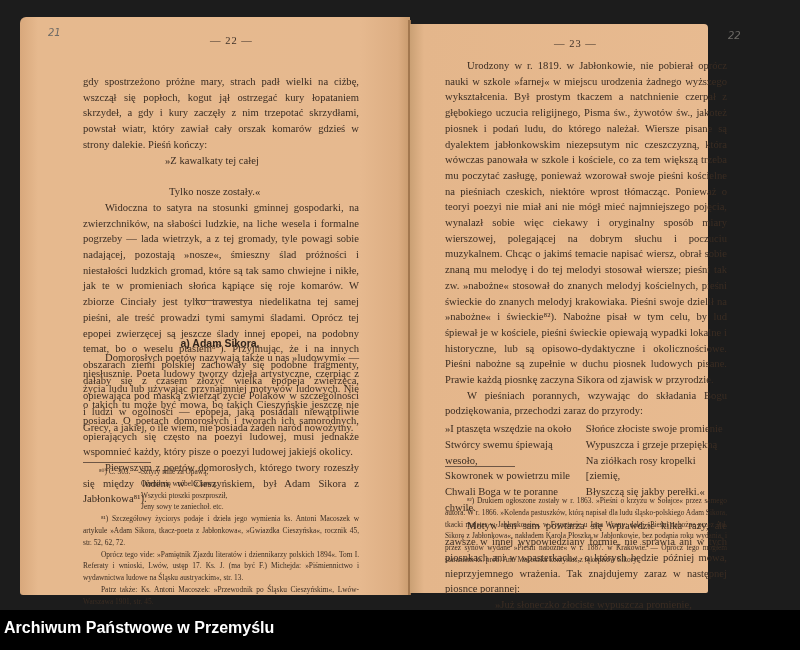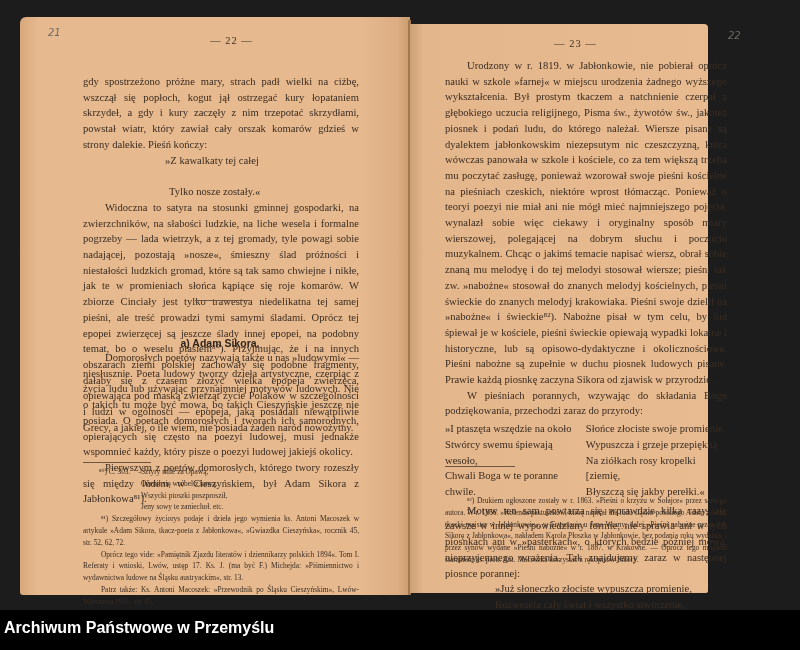--- a/index.html
+++ b/index.html
@@ -112,20 +112,21 @@
   <div class="handnum" style="left:318px; top:4px;">22</div>
   <div class="pagenum" style="left:144px; top:12px;">— 23 —</div>
 
   <div class="textblock" style="left:35px; top:34px; width:282px;">
     <p class="para indent">Urodzony w r. 1819. w Jabłonkowie, nie pobierał oprócz nauki w szkole »farnej« w miejscu urodzenia żadnego wyższego wykształcenia. Był prostym tkaczem a natchnienie czerpał z głębokiego uczucia religijnego, Pisma św., żywotów św., jakoteż piosnek i podań ludu, do którego należał. Wiersze pisane są dyalektem jabłonkowskim niezepsutym nic czeszczyzną, która wówczas panowała w szkole i kościele, co za tem większą trzeba mu poczytać zasługę, ponieważ wzorował swoje pieśni kościelne na pieśniach czeskich, niektóre wprost tłómacząc. Ponieważ o teoryi poezyi nie miał ani nie mógł mieć najmniejszego pojęcia, wynalazł sobie więc ciekawy i oryginalny sposób miary wierszowej, polegającej na dobrym słuchu i poczuciu muzykalnem. Chcąc o jakimś temacie napisać wiersz, obrał sobie znaną mu melodyę i do tej melodyi stosował wiersze; pieśni tak zw. »nabożne« stosował do znanych melodyj kościelnych, pieśni świeckie do znanych melodyj krakowiaka. Pieśni swoje dzielił na »nabożne« i świeckie⁸²). Nabożne pisał w tym celu, by lud śpiewał je w kościele, pieśni świeckie opiewają wypadki lokalne i historyczne, lub są opisowo-dydaktyczne i okolicznościowe. Pieśni nabożne są zupełnie w duchu piosnek ludowych pisane. Prawie każdą piosnkę zaczyna Sikora od zjawisk w przyrodzie.</p>
     <p class="para indent">W pieśniach porannych, wzywając do składania Bogu podziękowania, przechodzi zaraz do przyrody:</p>
     <div style="display:flex; justify-content:space-between; margin-top:2px;">
       <div>
         <p class="verse">»I ptaszęta wszędzie na około</p>
         <p class="verse">Stwórcy swemu śpiewają wesoło,</p>
+        <p class="verse">Skowronek w powietrzu mile</p>
         <p class="verse">Chwali Boga w te poranne chwile.</p>
       </div>
       <div>
         <p class="verse">Słońce złociste swoje promienie</p>
         <p class="verse">Wypuszcza i grzeje przepiękną</p>
         <p class="verse">Na ziółkach rosy kropelki [ziemię,</p>
         <p class="verse">Błyszczą się jakby perełki.«</p>
       </div>
     </div>
     <p class="para indent" style="margin-top:3px;">Motyw ten sam powtarza się wprawdzie kilka razy, ale zawsze w innej wypowiedziany formie, nie sprawia ani w tych piosnkach ani w »pasterkach«, o których będzie później mowa, nieprzyjemnego wrażenia. Tak znajdujemy zaraz w następnej piosnce porannej:</p>

